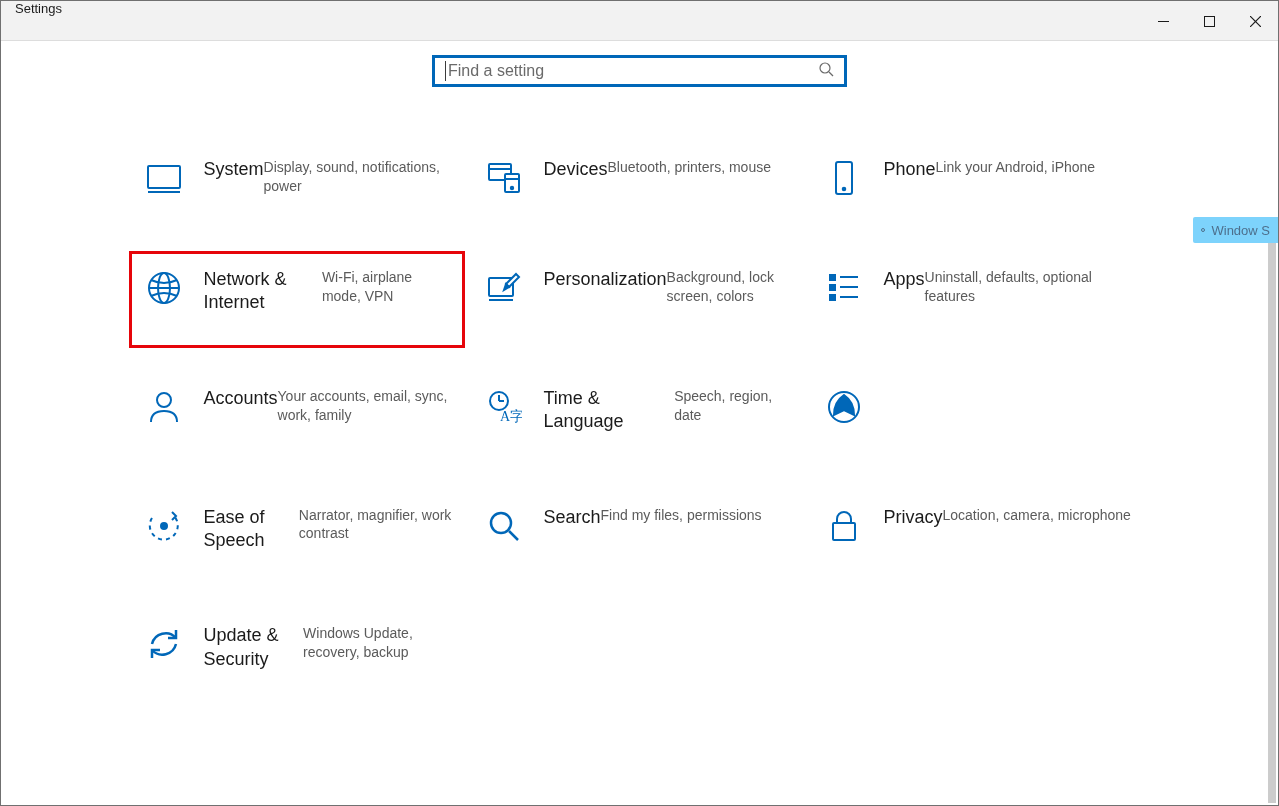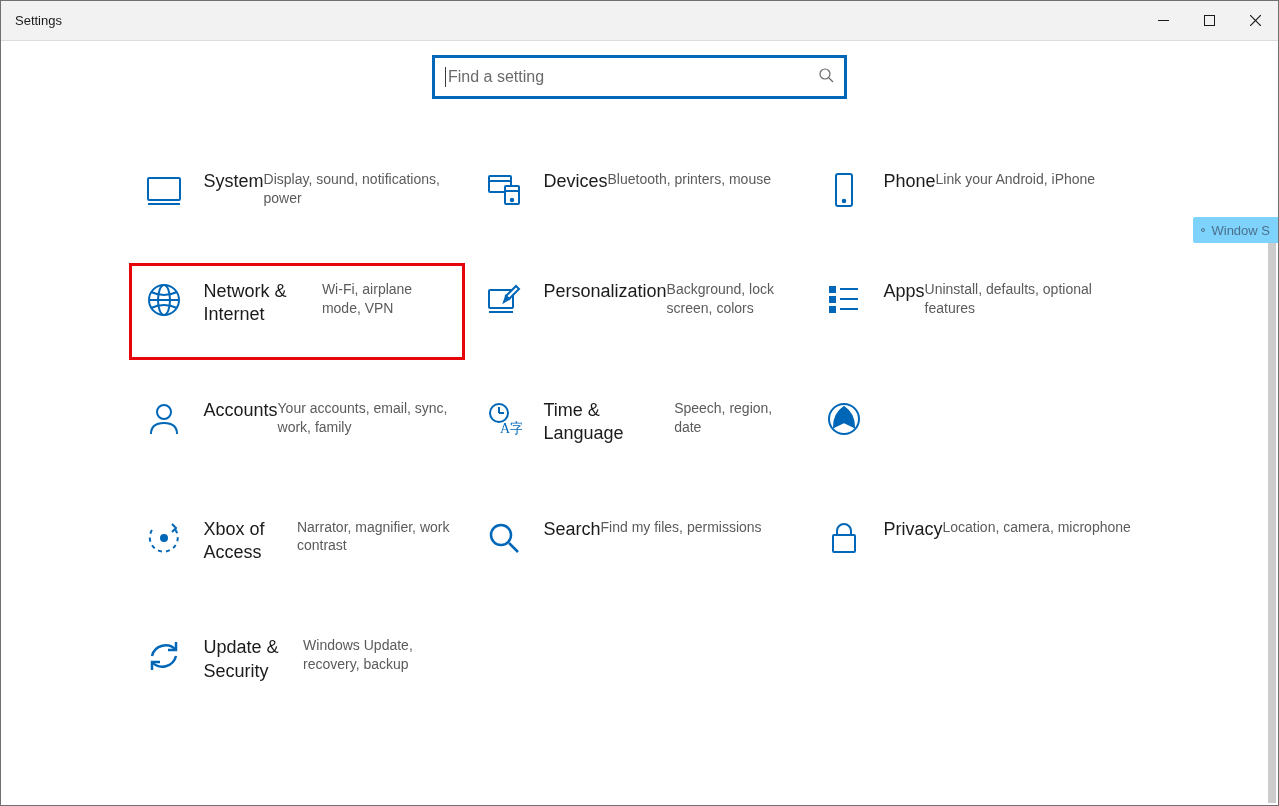--- a/index.html
+++ b/index.html
@@ -22,21 +22,21 @@
     display: flex;
     flex-direction: column;
     background: #fff;
     position: relative;
   }
 
   .titlebar {
     height: 40px;
     background: #f2f2f2;
     display: flex;
-    align-items: center;
+    align-items: flex-start;
     padding-left: 14px;
     font-size: 13px;
     color: #1b1b1b;
     border-bottom: 1px solid #ddd;
     flex-shrink: 0;
   }
   .titlebar .spacer { flex: 1; }
   .win-button {
     width: 46px;
     height: 40px;
@@ -54,21 +54,21 @@
     padding-top: 14px;
   }
 
   .search-wrap {
     display: flex;
     justify-content: center;
     margin-bottom: 60px;
   }
   .search-box {
     width: 415px;
-    height: 44px;
+    height: 32px;
     border: 3px solid #0067b8;
     display: flex;
     align-items: center;
     padding: 0 10px;
     color: #6a6a6a;
     font-size: 16px;
     background: #fff;
   }
   .search-box .caret {
     width: 1px;
@@ -331,21 +331,21 @@
 
       <div class="category">
         <span class="cat-icon">
           <svg viewBox="0 0 36 36" fill="none" stroke="currentColor" stroke-width="2">
               <path d="M6 10 A14 14 0 1 0 28 8" stroke-dasharray="4 4"></path>
               <path d="M26 4 L30 8 L26 12" fill="none"></path>
               <circle cx="18" cy="18" r="3" fill="currentColor"></circle>
             </svg>
         </span>
         <div class="cat-text">
-          <span class="cat-title">Xbox of Access</span>
+          <span class="cat-title">Ease of Speech</span>
           <span class="cat-desc">Narrator, magnifier, work contrast</span>
         </div>
       </div>
 
       <div class="category">
         <span class="cat-icon">
           <svg viewBox="0 0 36 36" fill="none" stroke="currentColor" stroke-width="2.5">
               <circle cx="15" cy="15" r="10"></circle>
               <line x1="23" y1="23" x2="32" y2="32"></line>
             </svg>

